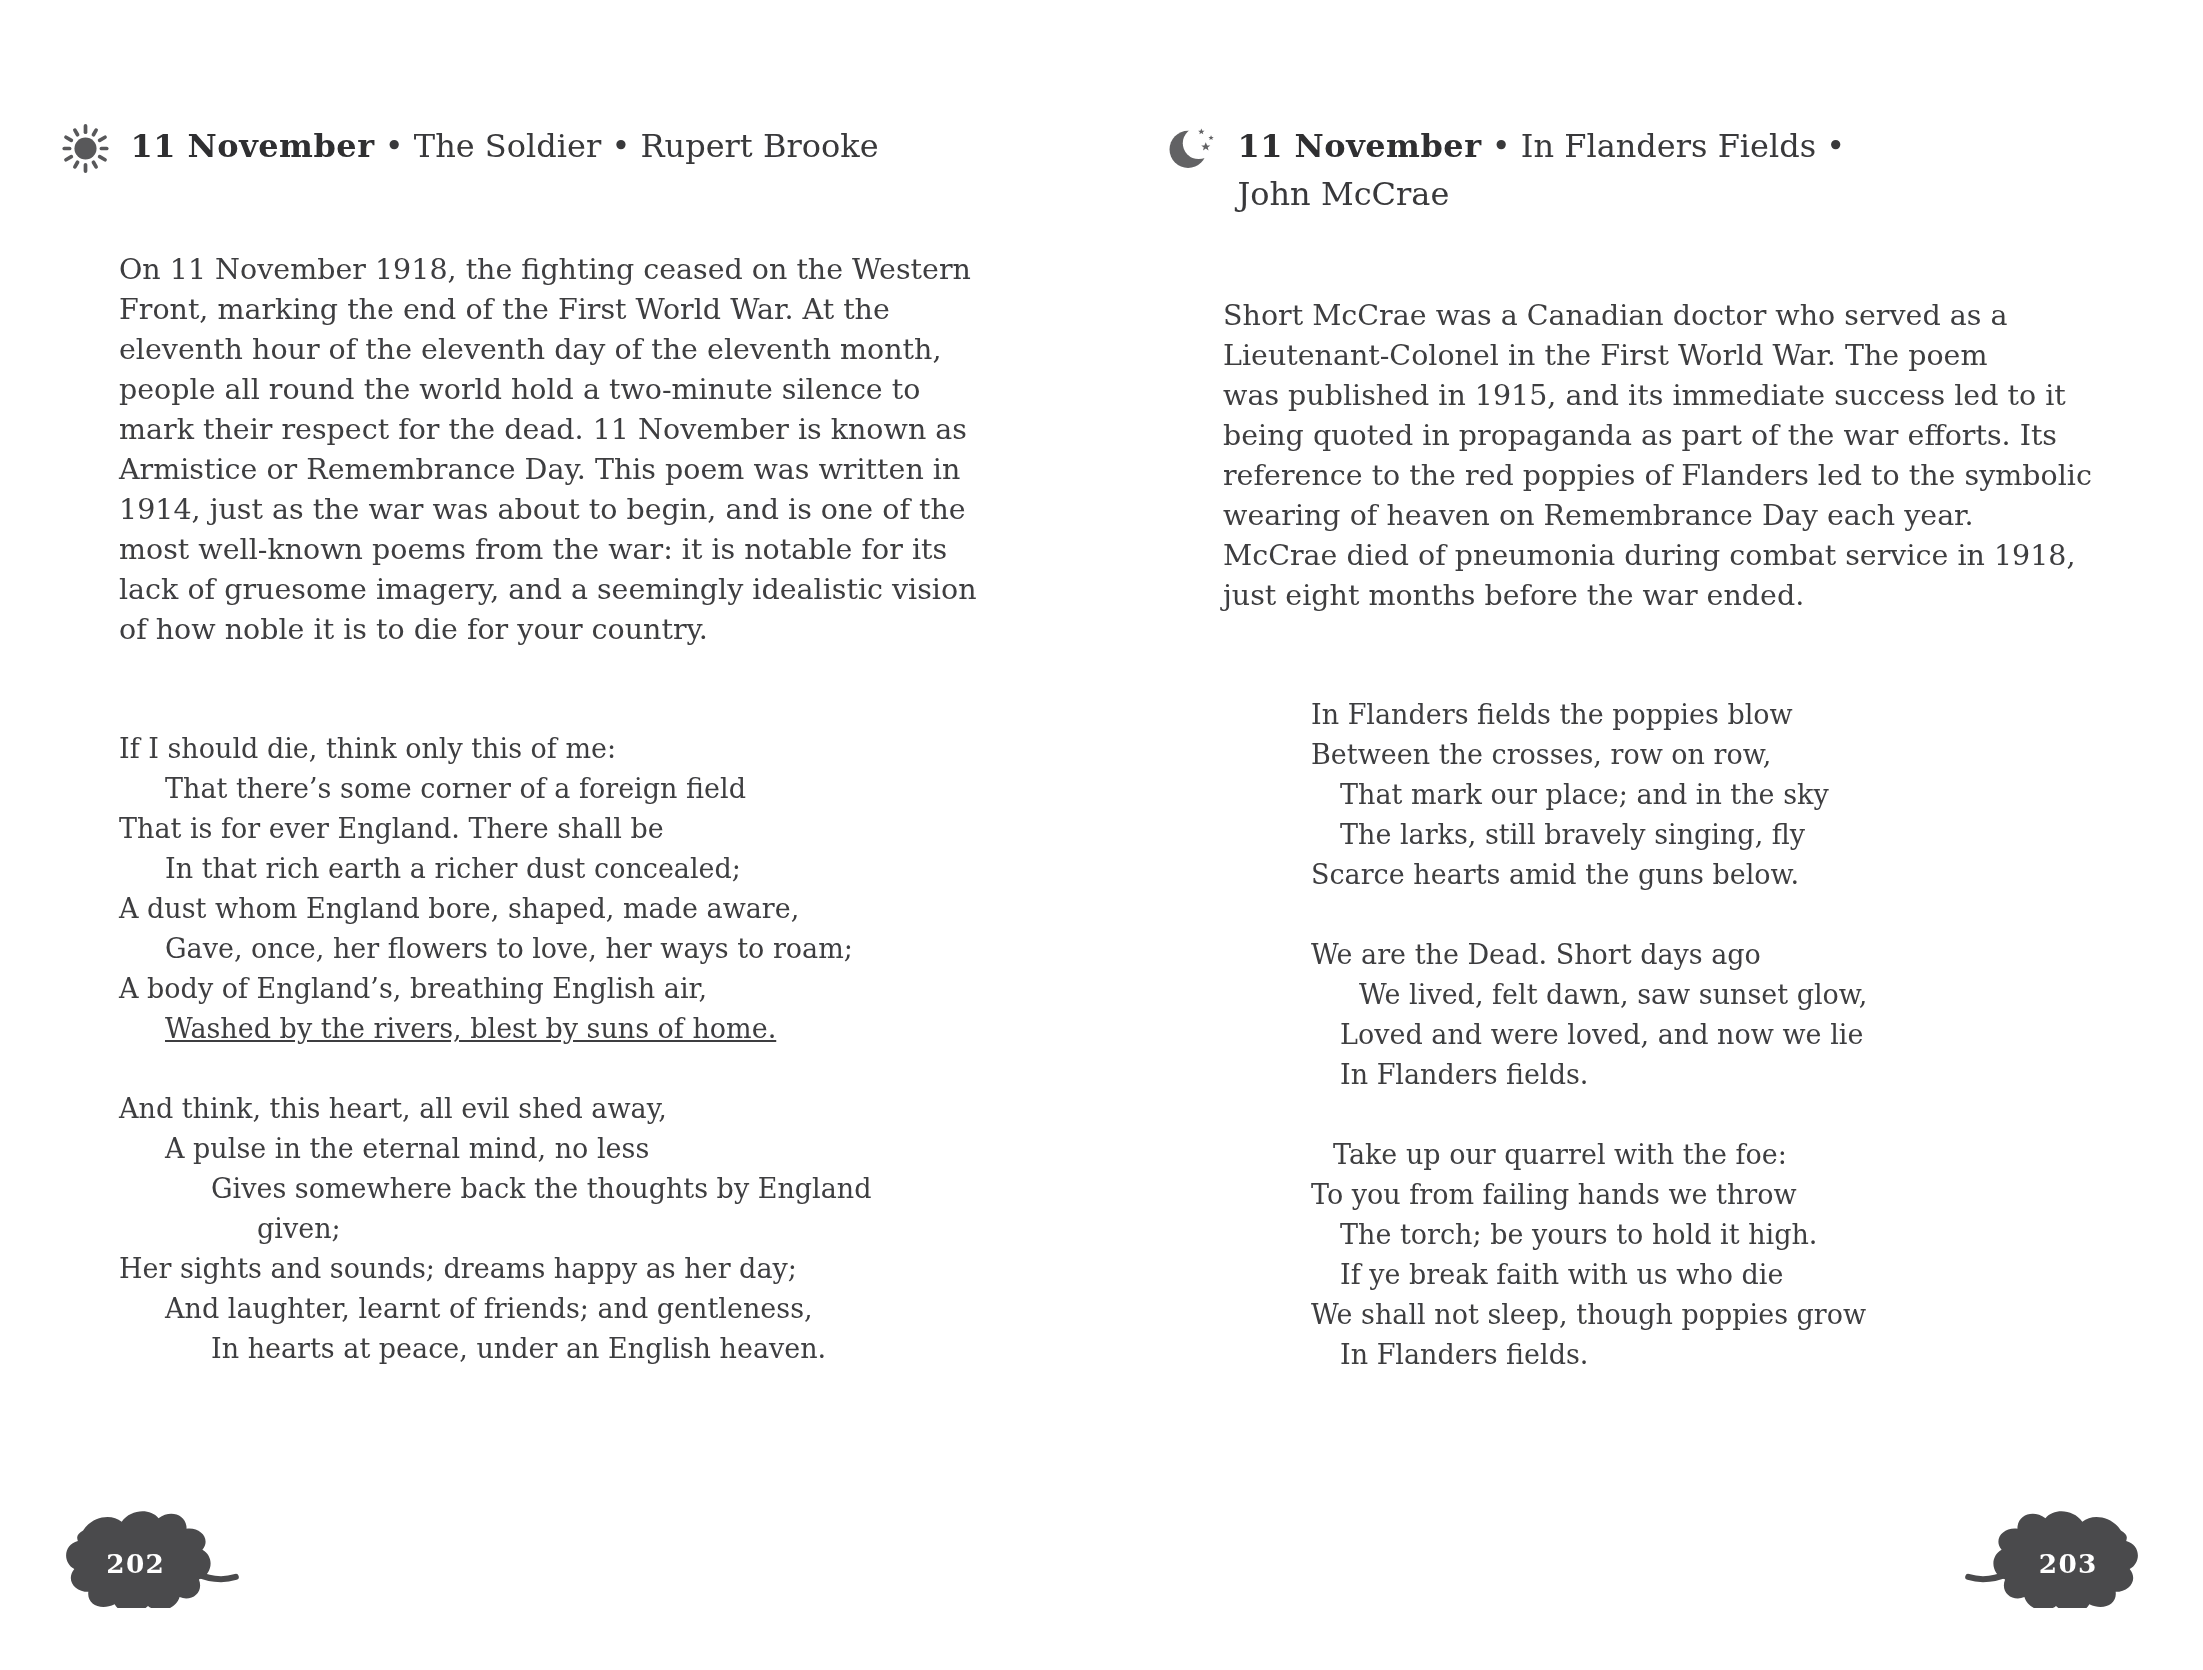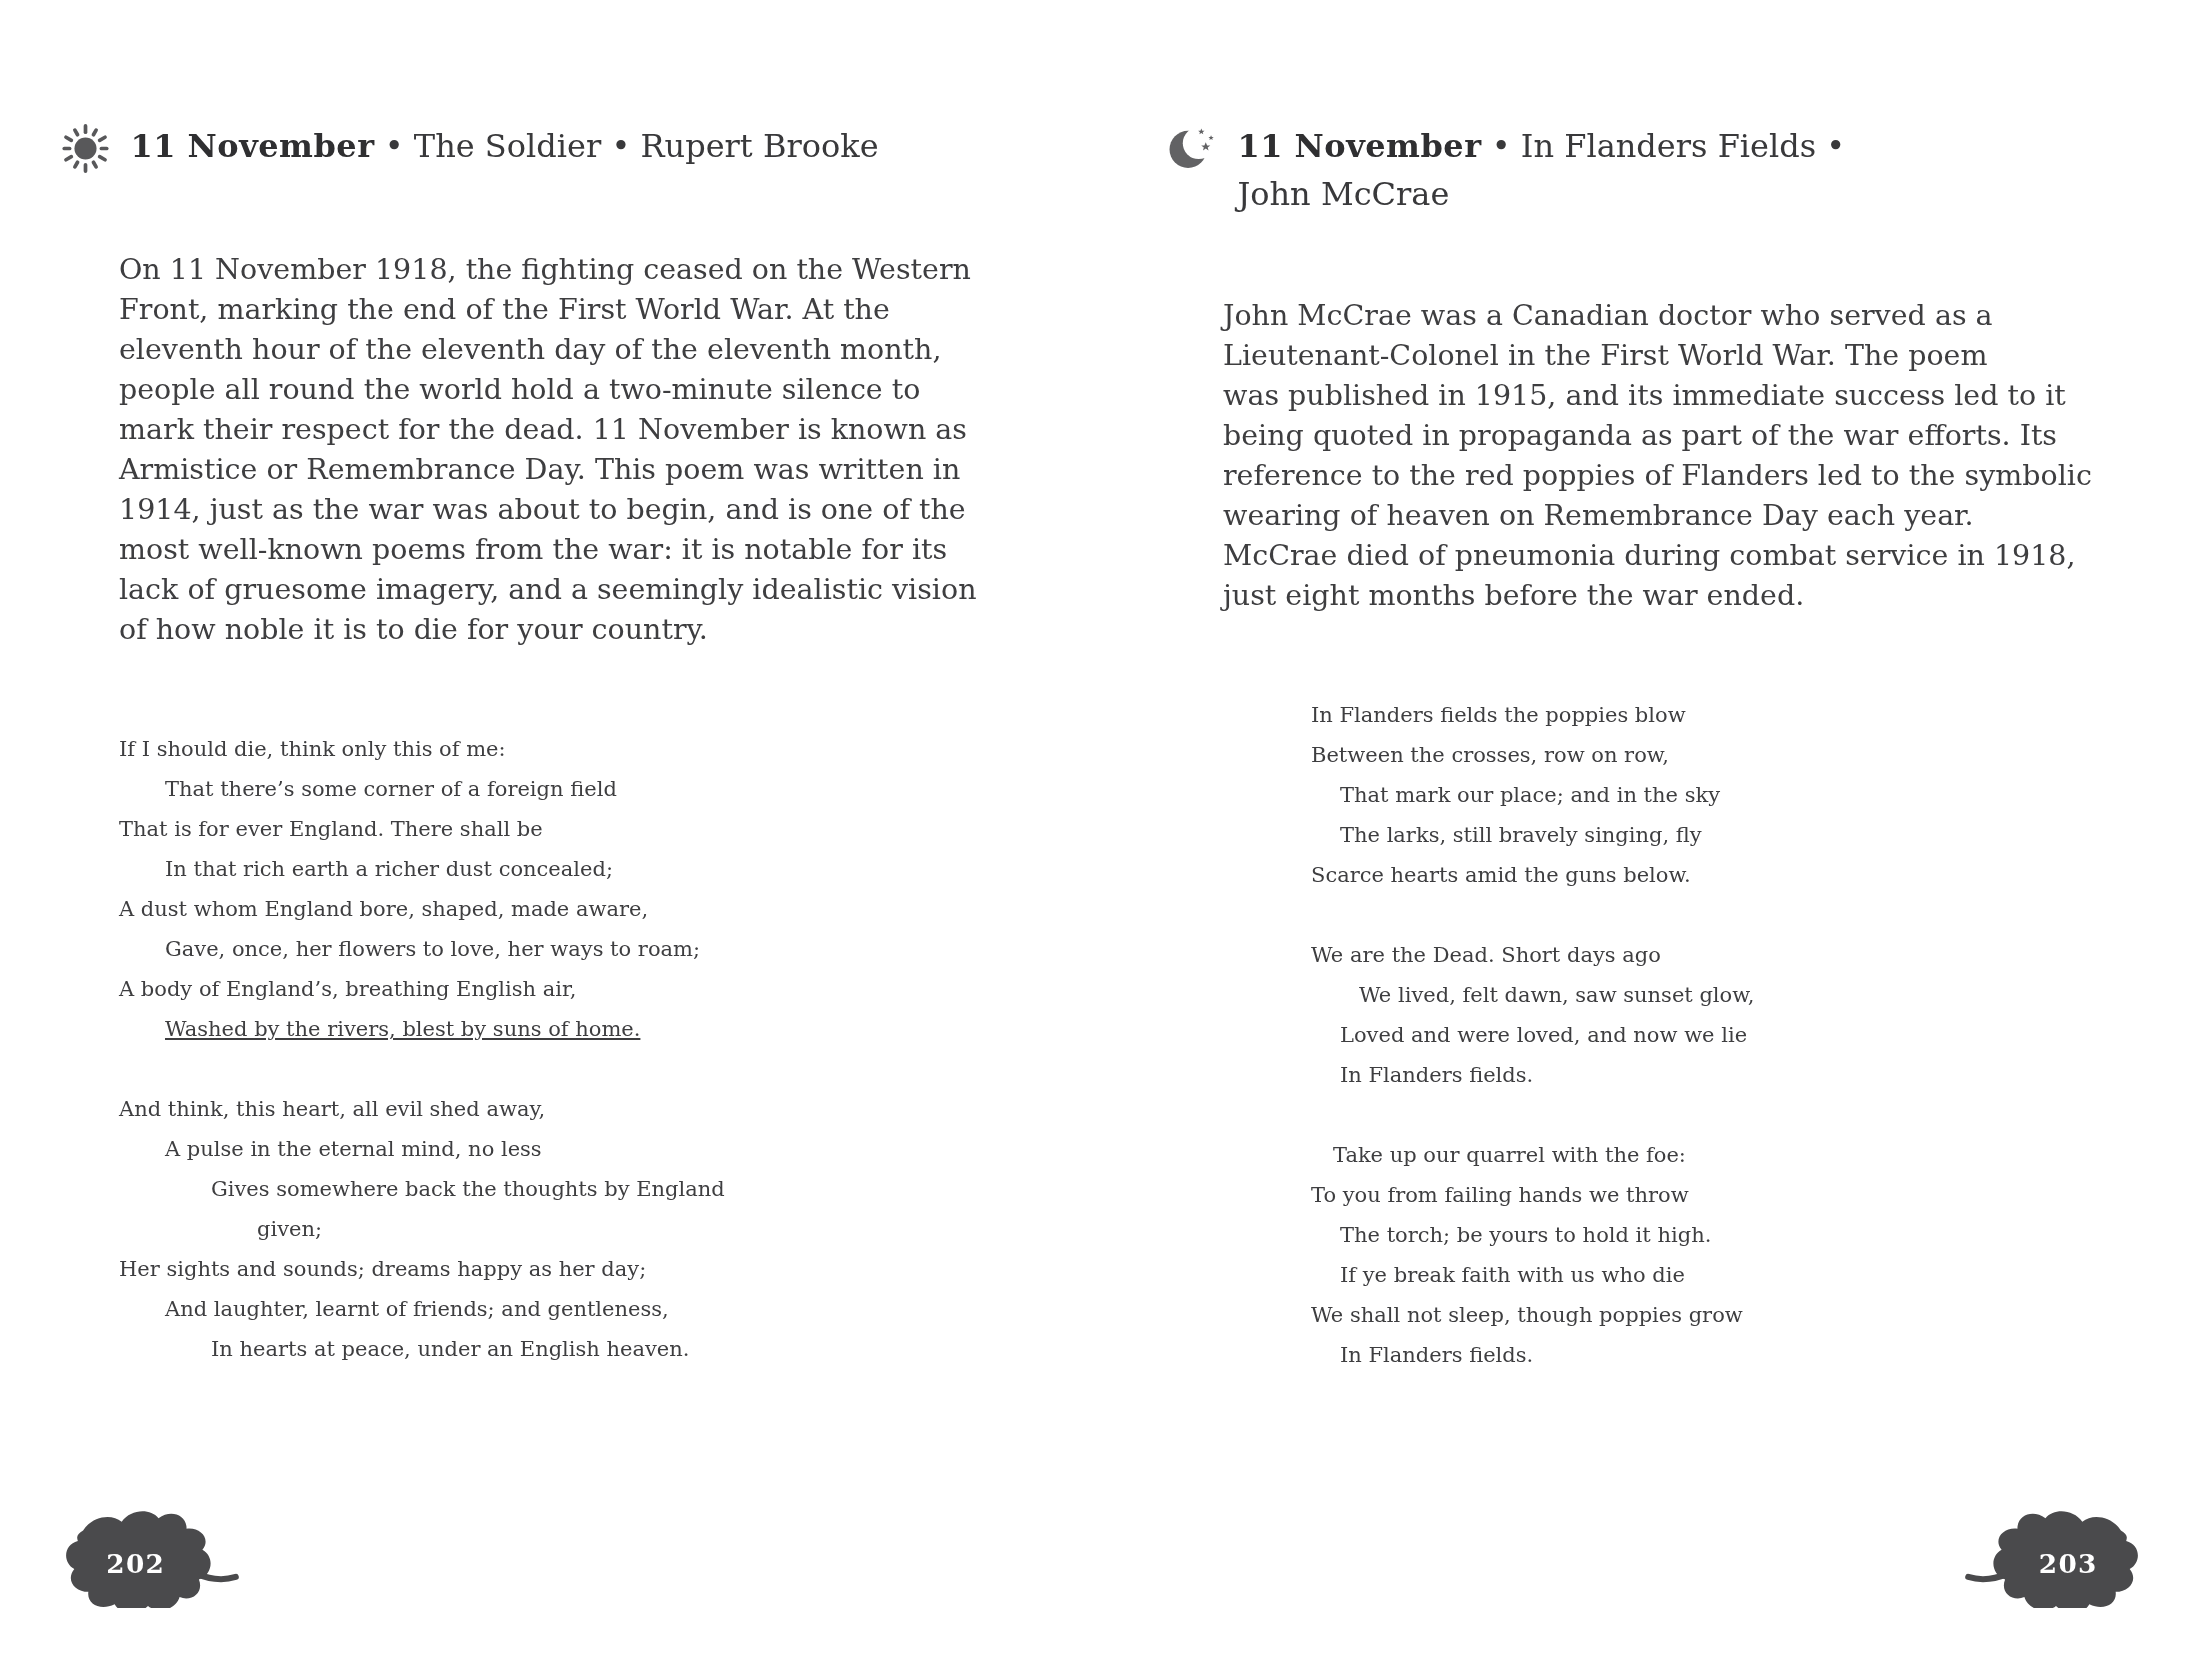--- a/index.html
+++ b/index.html
@@ -11,21 +11,21 @@
     color:var(--text-color,#3e3e40);
     overflow:hidden;
   }
   .layer{position:absolute;left:0;top:0;width:100%;height:100%;}
   .page-header{position:absolute;display:flex;align-items:flex-start;}
   .hicon{display:block;margin-right:18.4px;flex:0 0 auto;}
   .hicon svg{display:block;}
   .header-text{font-size:32px;line-height:48px;color:var(--heading-color,#39393b);}
   .header-date{font-weight:bold;color:var(--heading-strong,#2f2f31);letter-spacing:0.5px;margin-top:32px;}
   .intro{position:absolute;font-size:28.5px;line-height:40px;white-space:nowrap;}
-  .poem{position:absolute;font-size:21px;line-height:40px;white-space:nowrap;}
+  .poem{position:absolute;font-size:27px;line-height:40px;white-space:nowrap;}
   .text-line,.poem-line{height:40px;}
   .stanza-gap{height:40px;}
   .leaf{position:absolute;}
   .leafblob{fill:var(--leaf-color,#4a4a4c);}
   .leafstem{stroke:var(--leaf-color,#4a4a4c);stroke-width:7;fill:none;stroke-linecap:round;}
   .pagenum{fill:var(--pagenum-color,#ffffff);font-family:"DejaVu Serif",serif;font-size:30px;font-weight:bold;letter-spacing:1.5px;text-anchor:middle;}
   .sun-ray{stroke:var(--sun-color,#58585a);stroke-width:4.2;stroke-linecap:round;}
   .sun-core{fill:var(--sun-color,#58585a);}
   .moon-body{fill:var(--moon-color,#626264);}
   .moon-cut{fill:var(--bg,#ffffff);}
@@ -130,21 +130,21 @@
           <path class="star" transform="translate(45,28) scale(0.85)" d="M0,-6 L1.8,-1.8 6,-1.8 2.6,1 3.7,5 0,2.4 -3.7,5 -2.6,1 -6,-1.8 -1.8,-1.8 Z"></path>
         </svg>
       </span>
       <div class="header-text">
         <div><span class="header-date">11 November</span> <span>• In Flanders Fields •</span></div>
         <div>John McCrae</div>
       </div>
     </header>
 
     <div class="intro" style="left:1223px;top:296px;">
-        <div class="text-line">John McCrae was a Canadian doctor who served as a</div>
+        <div class="text-line">Short McCrae was a Canadian doctor who served as a</div>
         <div class="text-line">Lieutenant-Colonel in the First World War. The poem</div>
         <div class="text-line">was published in 1915, and its immediate success led to it</div>
         <div class="text-line">being quoted in propaganda as part of the war efforts. Its</div>
         <div class="text-line">reference to the red poppies of Flanders led to the symbolic</div>
         <div class="text-line">wearing of heaven on Remembrance Day each year.</div>
         <div class="text-line">McCrae died of pneumonia during combat service in 1918,</div>
         <div class="text-line">just eight months before the war ended.</div>
       </div>
 
     <div class="poem" style="left:1311px;top:695px;">

